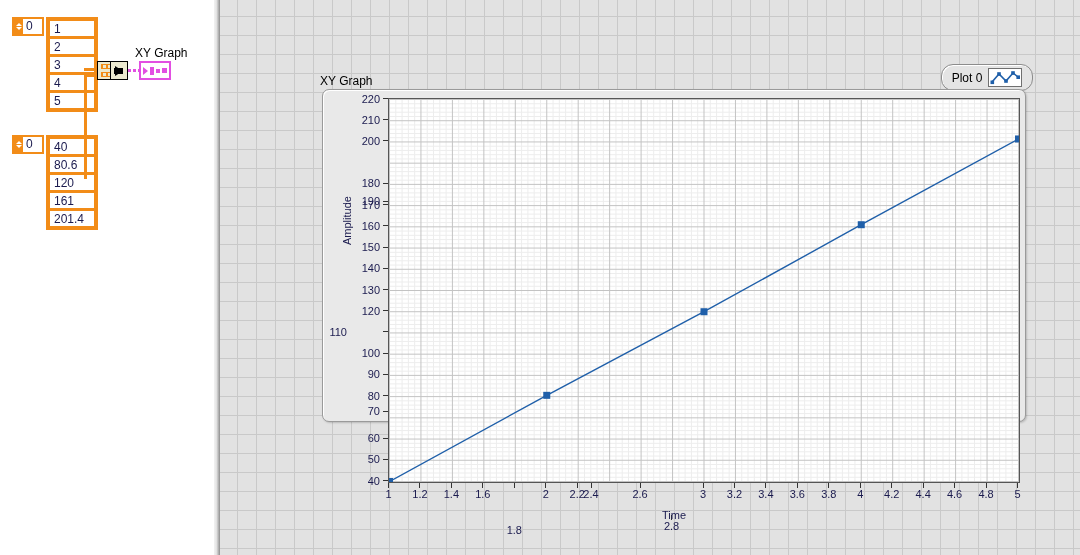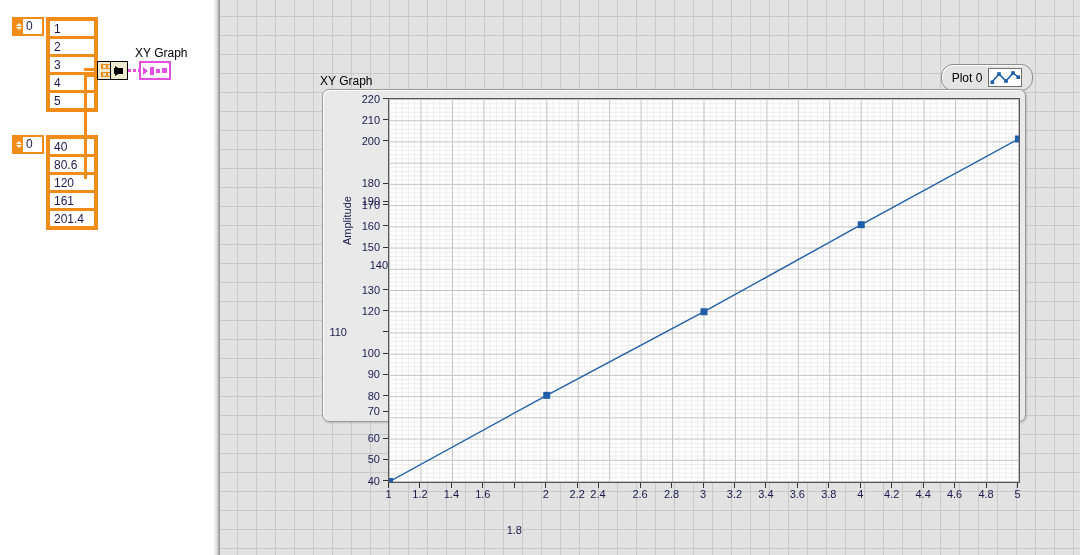--- a/index.html
+++ b/index.html
@@ -440,21 +440,21 @@
           <span class="y-tick-mark"></span>
         </div>
         <div class="y-tick-row" style="top: 121.833px;">
           <span class="y-tick-text">160</span>
           <span class="y-tick-mark"></span>
         </div>
         <div class="y-tick-row" style="top: 143.056px;">
           <span class="y-tick-text">150</span>
           <span class="y-tick-mark"></span>
         </div>
-        <div class="y-tick-row" style="top: 164.278px; flex-direction: column;">
+        <div class="y-tick-row" style="top: 164.278px;">
           <span class="y-tick-text">140</span>
           <span class="y-tick-mark"></span>
         </div>
         <div class="y-tick-row" style="top: 185.5px;">
           <span class="y-tick-text">130</span>
           <span class="y-tick-mark"></span>
         </div>
         <div class="y-tick-row" style="top: 206.722px;">
           <span class="y-tick-text">120</span>
           <span class="y-tick-mark"></span>
@@ -723,29 +723,29 @@
           <div class="x-tick-text">1.8</div>
         </div>
         <div class="x-tick-col" style="left: 147.75px; width: 20px;">
           <div class="x-tick-mark"></div>
           <div class="x-tick-text">2</div>
         </div>
         <div class="x-tick-col" style="left: 179.2px; width: 20px;">
           <div class="x-tick-mark"></div>
           <div class="x-tick-text">2.2</div>
         </div>
-        <div class="x-tick-col" style="left: 200px; width: 20px;">
+        <div class="x-tick-col" style="left: 193px; width: 20px;">
           <div class="x-tick-mark"></div>
           <div class="x-tick-text">2.4</div>
         </div>
         <div class="x-tick-col" style="left: 242.1px; width: 20px;">
           <div class="x-tick-mark"></div>
           <div class="x-tick-text">2.6</div>
         </div>
-        <div class="x-tick-col" style="left: 273.55px; width: 20px;">
+        <div class="x-tick-col" style="left: 273.55px; width: 20px; margin-top: 32px;">
           <div class="x-tick-mark"></div>
           <div class="x-tick-text">2.8</div>
         </div>
         <div class="x-tick-col" style="left: 305px; width: 20px;">
           <div class="x-tick-mark"></div>
           <div class="x-tick-text">3</div>
         </div>
         <div class="x-tick-col" style="left: 336.45px; width: 20px;">
           <div class="x-tick-mark"></div>
           <div class="x-tick-text">3.2</div>
@@ -780,14 +780,15 @@
         </div>
         <div class="x-tick-col" style="left: 588.05px; width: 20px;">
           <div class="x-tick-mark"></div>
           <div class="x-tick-text">4.8</div>
         </div>
         <div class="x-tick-col" style="left: 619.5px; width: 20px;">
           <div class="x-tick-mark"></div>
           <div class="x-tick-text">5</div>
         </div>
       </div>
+    <div id="x-axis-title">Time</div>
   </div>
 </div>
 
 </body></html>

